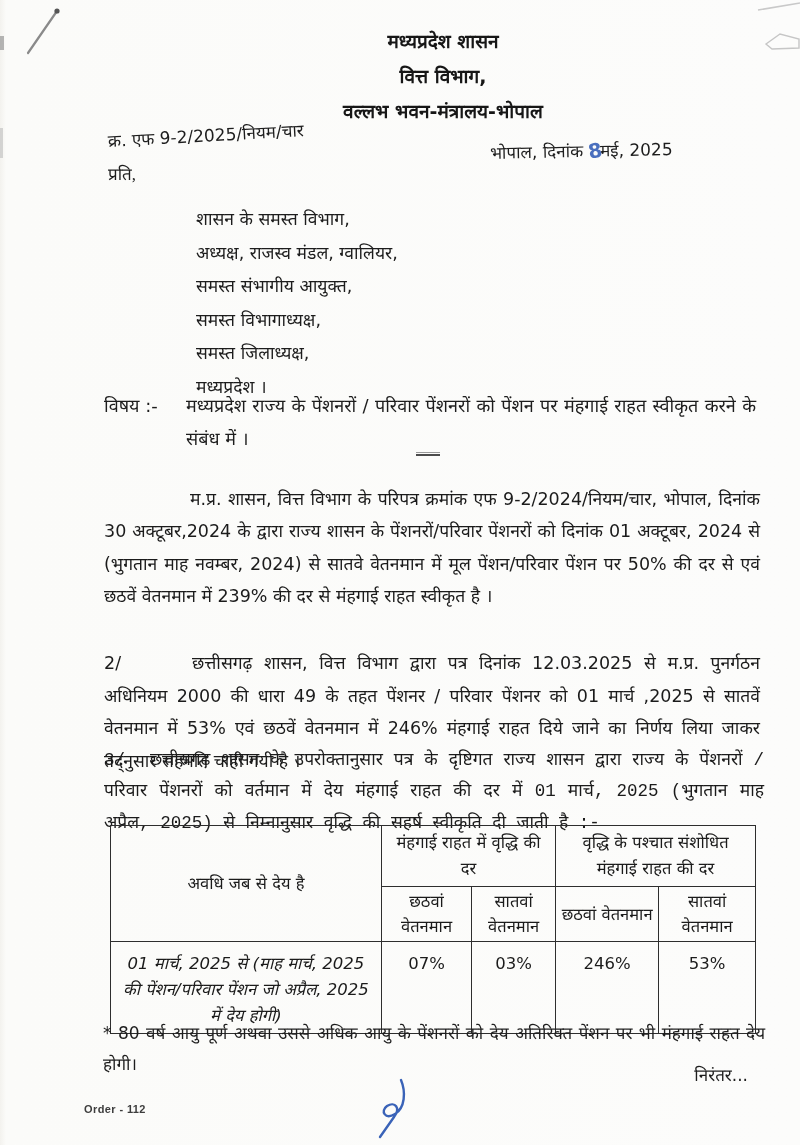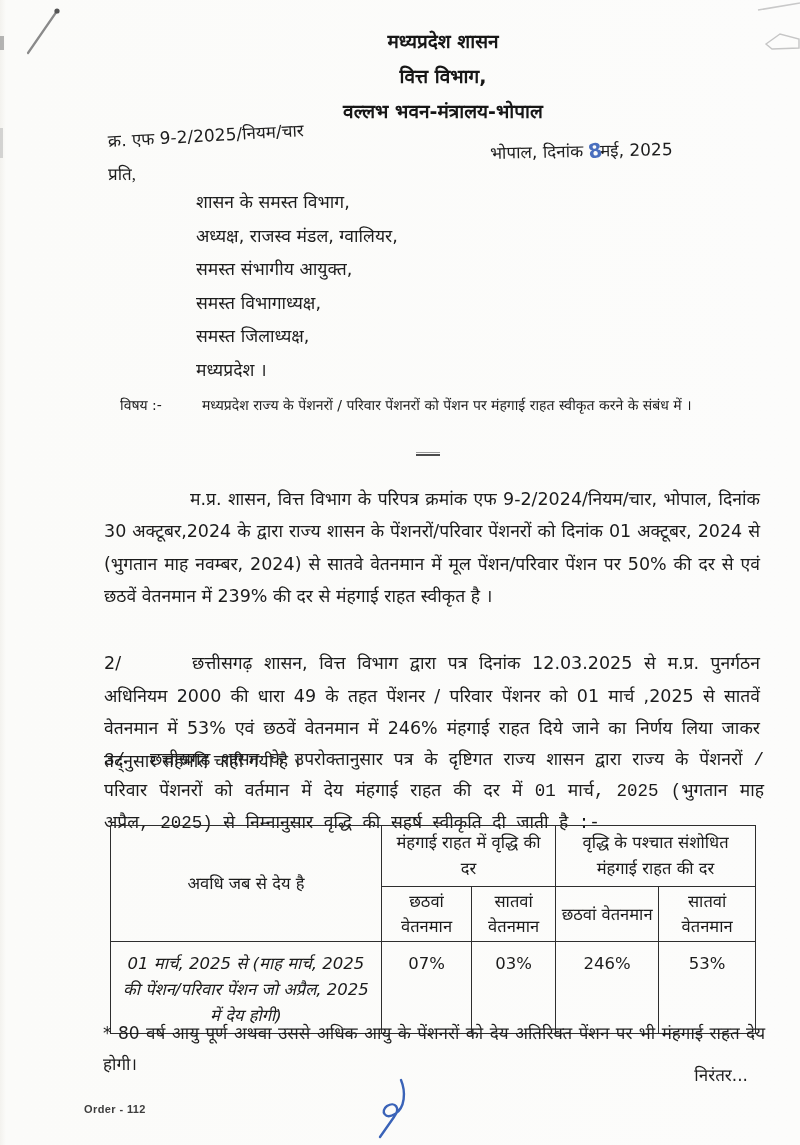--- a/index.html
+++ b/index.html
@@ -30,25 +30,25 @@
     position: absolute; left: 490px; top: 138px; font-size: 17px;
     transform: rotate(-1.2deg); white-space: nowrap;
   }
   .hand-day {
     display: inline-block; color: #4a6fbe; font-size: 20px; font-weight: bold;
     transform: rotate(-9deg) translateY(1px); margin: 0 -2px 0 5px;
   }
   .salutation { position: absolute; left: 108px; top: 162px; font-size: 17px; font-family: Liberation Serif, serif; }
 
   .addressees {
-    position: absolute; left: 196px; top: 186px;
+    position: absolute; left: 196px; top: 203px;
     font-size: 17.5px; line-height: 33.5px; white-space: nowrap;
   }
 
-  .subject-row { position: absolute; left: 120px; top: 389px; width: 652px; font-size: 14px; line-height: 33px; }
+  .subject-row { position: absolute; left: 104px; top: 389px; width: 652px; font-size: 18px; line-height: 33px; }
   .subject-label { position: absolute; left: 0; top: 0; }
   .subject-text { margin-left: 82px; text-align: justify; }
 
   .subject-sep {
     position: absolute; left: 416px; top: 452px; width: 24px; height: 4px;
     border-top: 1px solid #9a9a9a; border-bottom: 2px solid #4c4c4c;
   }
 
   .para {
     position: absolute; left: 104px; width: 656px;

